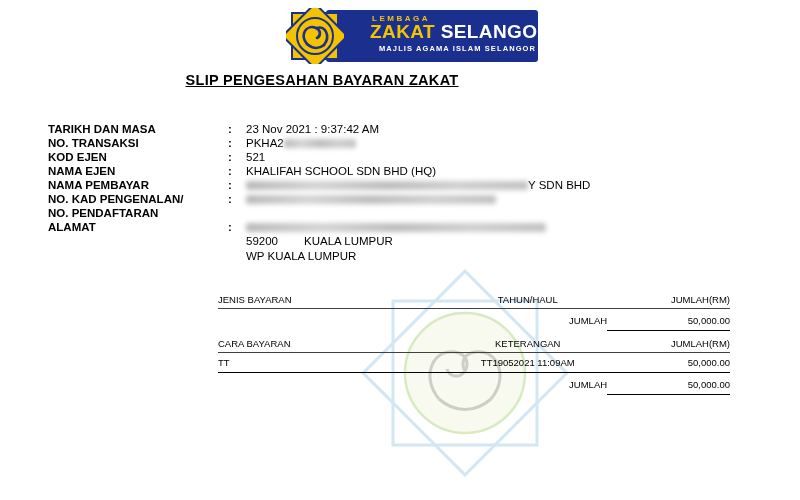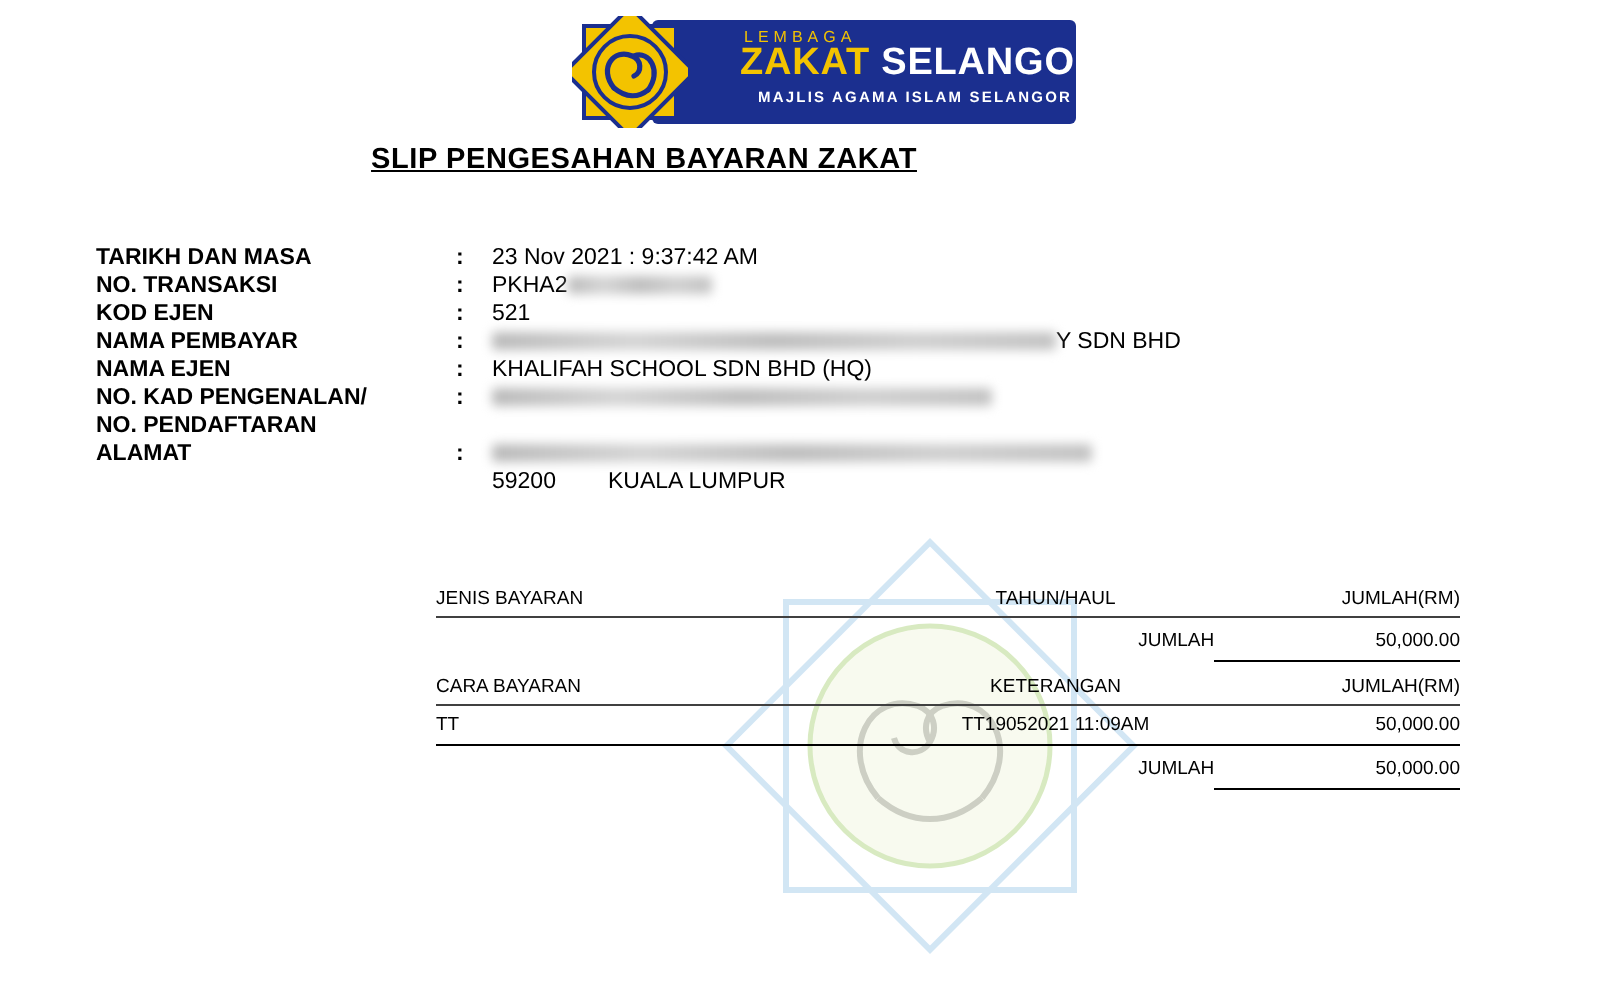--- a/index.html
+++ b/index.html
@@ -42,21 +42,21 @@
     width: 212px;
     height: 52px;
     background: #1b2f8f;
     border-radius: 3px;
   }
   .logo-lembaga {
     position: absolute;
     left: 86px;
     top: 6px;
     font-size: 8px;
-    font-weight: normal;
+    font-weight: bold;
     color: #f3c300;
     letter-spacing: 2.5px;
     font-family: "Liberation Sans", sans-serif;
   }
   .logo-main {
     position: absolute;
     left: 84px;
     top: 13px;
     font-size: 19px;
     font-weight: bold;
@@ -232,43 +232,46 @@
 
   <div class="detail-row">
     <span class="d-label">NO. TRANSAKSI</span><span class="d-colon">:</span><span class="d-value">PKHA2</span><span class="blur blur-sm"></span>
   </div>
 
   <div class="detail-row">
     <span class="d-label">KOD EJEN</span><span class="d-colon">:</span><span class="d-value">521</span>
   </div>
 
   <div class="detail-row">
+    <span class="d-label">NAMA EJEN</span><span class="d-colon">:</span><span class="d-value">KHALIFAH SCHOOL SDN BHD (HQ)</span>
+  </div>
+
+  <div class="detail-row">
     <span class="d-label">NAMA PEMBAYAR</span><span class="d-colon">:</span><span class="blur blur-lg"></span><span class="d-value">Y SDN BHD</span>
-  </div>
-
-  <div class="detail-row">
-    <span class="d-label">NAMA EJEN</span><span class="d-colon">:</span><span class="d-value">KHALIFAH SCHOOL SDN BHD (HQ)</span>
   </div>
 
   <div class="detail-row">
     <span class="d-label">NO. KAD PENGENALAN/</span><span class="d-colon">:</span><span class="blur blur-md"></span>
   </div>
 
   <div class="detail-row">
     <span class="d-label">NO. PENDAFTARAN</span><span class="d-colon"></span>
   </div>
 
   <div class="detail-row">
     <span class="d-label">ALAMAT</span><span class="d-colon">:</span><span class="blur blur-xl"></span>
   </div>
 
   <div class="detail-row" style="height:15px;">
     <span class="d-label"></span><span class="d-colon"></span><span class="d-value">59200</span><span class="d-value" style="margin-left:26px;">KUALA LUMPUR</span>
   </div>
 
+  <div class="detail-row">
+    <span class="d-label"></span><span class="d-colon"></span><span class="d-value">WP KUALA LUMPUR</span>
+  </div>
 
 </div>
 
 <div class="pay-table" id="table-jenis">
   <table>
     <thead>
       <tr>
         <th class="col-a">JENIS BAYARAN</th>
         <th class="col-b" style="text-align:center;">TAHUN/HAUL</th>
         <th class="col-c" style="text-align:right;">JUMLAH(RM)</th>

